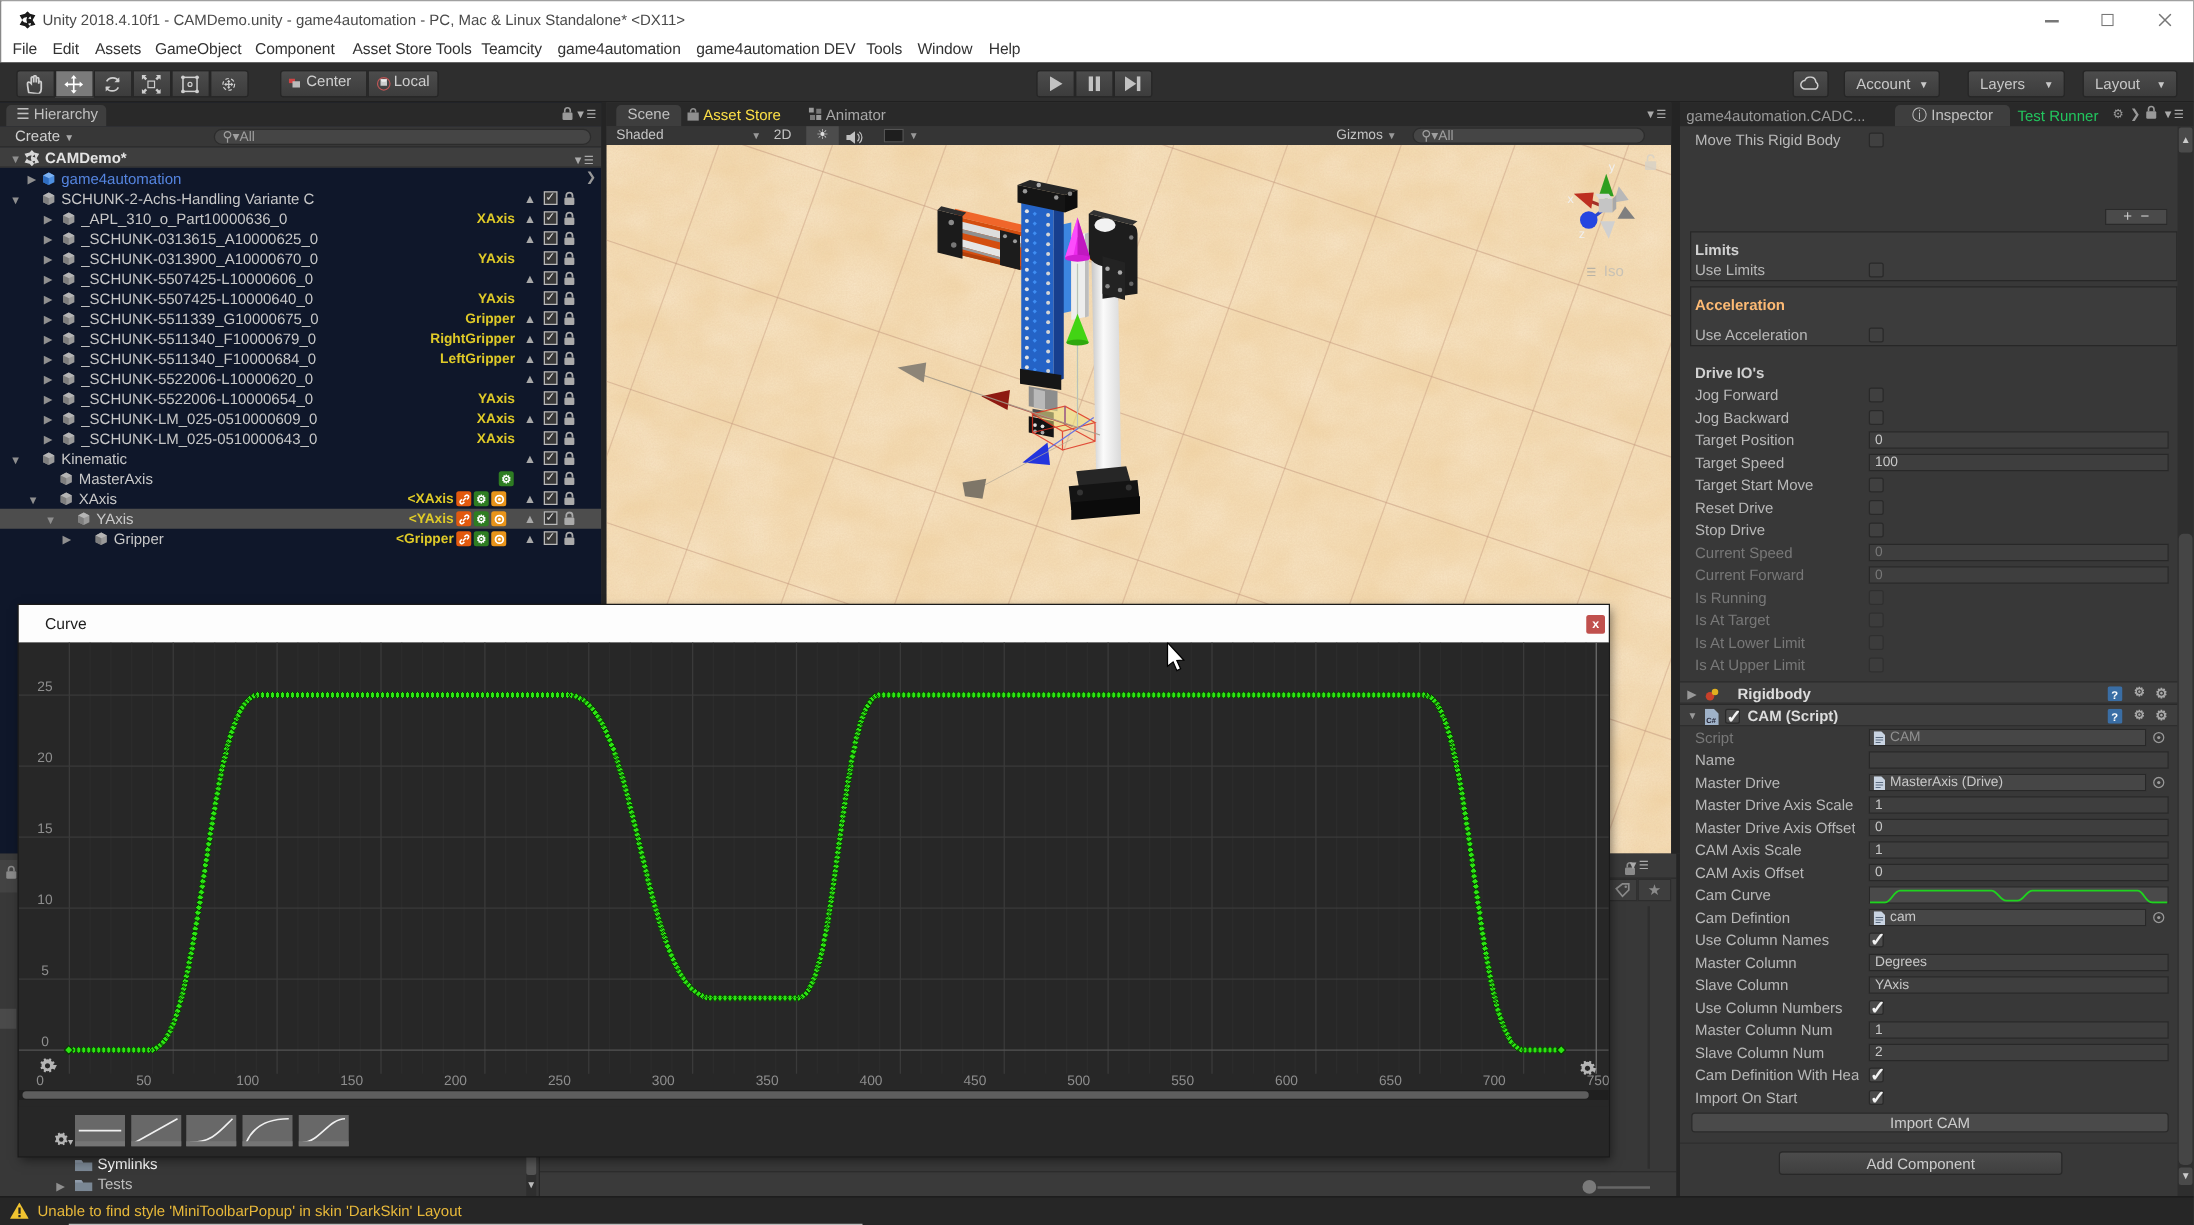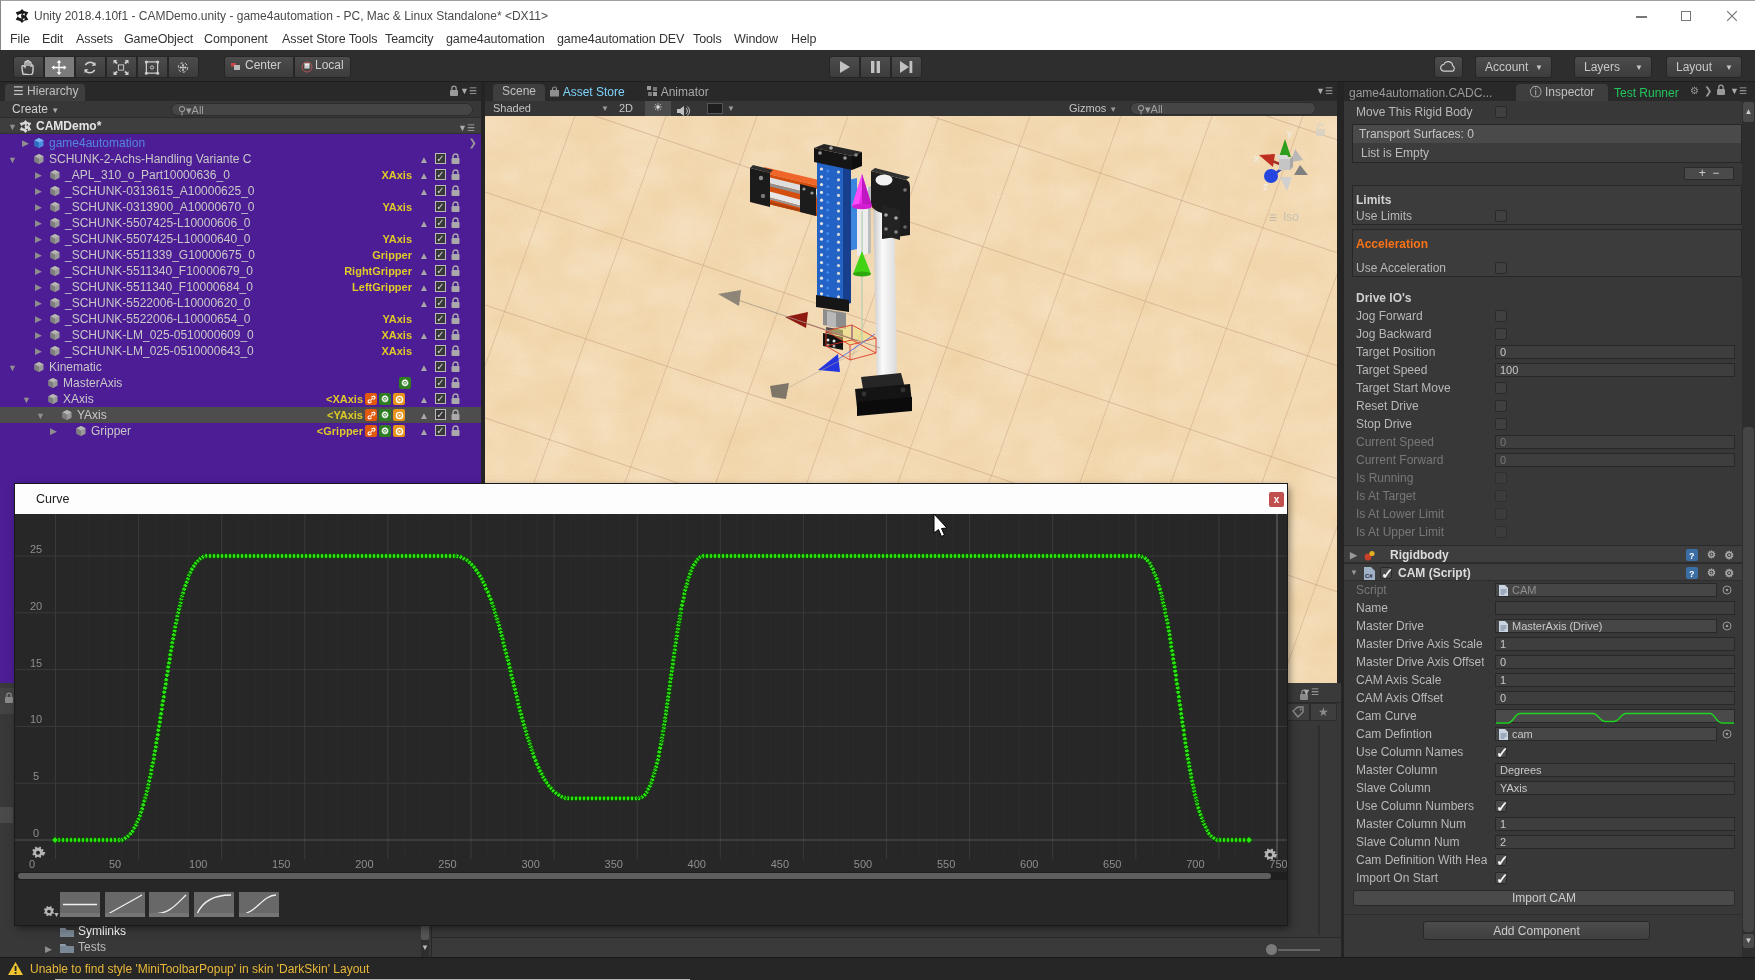--- a/index.html
+++ b/index.html
@@ -10,21 +10,21 @@
 #titletext{left:33px;top:8px;font-size:12px;color:#4a4a4a;}
 #menurow{left:0;top:28px;width:1755px;height:22px;font-size:12.5px;color:#333;letter-spacing:-0.1px;}
 .mitem{position:absolute;top:3px;}
 
 #toolbar{left:0;top:50px;width:1755px;height:32px;background:#2e2e2e;border-bottom:1px solid #1d1d1d;}
 .tbtn{position:absolute;top:6px;height:22px;background:linear-gradient(#4c4c4c,#3c3c3c);border:1px solid #262626;}
 .tico{stroke:#cfcfcf;fill:none;stroke-width:1.4;}
 .tab{position:absolute;top:2px;height:17px;background:#3e3e3e;border-radius:4px 4px 0 0;color:#c0c0c0;font-size:12px;text-align:center;}
 .panel{background:#383838;}
 
-#hier{left:0;top:82px;width:481px;height:601px;background:#4c1d95;}
+#hier{left:0;top:82px;width:481px;height:601px;background:#0f172a;}
 #hiertabs{left:0;top:0;width:481px;height:19px;background:#292929;}
 #hiertool{left:0;top:19px;width:481px;height:17px;background:#373737;border-bottom:1px solid #2b2b2b;}
 .hrow{position:absolute;left:0;width:481px;height:16px;font-size:12px;color:#c8c8c8;line-height:16px;white-space:nowrap;}
 .badge{position:absolute;color:#dfca28;font-weight:bold;font-size:11px;text-align:right;}
 .tri{position:absolute;color:#a8a8a8;font-size:10px;top:1px;}
 .cbx{position:absolute;top:2px;width:11px;height:11px;border:1px solid #b9b9b9;background:#383838;color:#d6d6d6;font-size:10px;line-height:10px;text-align:center;}
 .lockw{position:absolute;top:2px;}
 .disc{position:absolute;color:#8f8f8f;font-size:9px;top:0px;}
 .cube{position:absolute;top:2px;}
 .mini{position:absolute;top:2px;width:12px;height:12px;border-radius:2px;text-align:center;font-size:9px;line-height:12px;color:#fff;font-weight:bold;}
@@ -488,21 +488,21 @@
             <rect x="1.5" y="5" width="8" height="6" rx="1" fill="#aaa"></rect>
             <path d="M3 5V3.5a2.5 2.5 0 0 1 5 0V5" fill="none" stroke="#aaa" stroke-width="1.4"></path>
           </svg>
         </div>
       </div>
 </div>
 
 <div class="abs" id="scene">
   <div class="abs" id="scenetabs">
     <div class="tab" style="left:8px;width:52px">Scene</div>
-    <div class="abs" style="left:64px;top:3px;color:#7dd3fc;font-size:12px"><svg style="vertical-align:-1px" width="11" height="11">
+    <div class="abs" style="left:64px;top:3px;color:#fde047;font-size:12px"><svg style="vertical-align:-1px" width="11" height="11">
             <rect x="1" y="4" width="9" height="6.5" fill="#8f8f8f"></rect>
             <path d="M3.5 4V3a2 2 0 0 1 4 0v1" fill="none" stroke="#8f8f8f" stroke-width="1.2"></path>
           </svg> Asset Store</div>
     <div class="abs" style="left:162px;top:3px;color:#a8a8a8;font-size:12px"><svg style="vertical-align:-1px" width="11" height="11">
             <rect x="0" y="0" width="4" height="4" fill="#9a9a9a"></rect>
             <rect x="6" y="1" width="4" height="4" fill="#777"></rect>
             <rect x="1" y="6" width="4" height="4" fill="#777"></rect>
             <rect x="6" y="6" width="4" height="4" fill="#9a9a9a"></rect>
           </svg> Animator</div>
     <div class="abs" style="right:4px;top:4px;color:#aaa;font-size:9px">▼☰</div>
@@ -765,31 +765,27 @@
 <div class="abs" style="left:346px;top:3px;color:#999;font-size:10px">⚙︎</div>
 <div class="abs" style="left:360px;top:3px;color:#999;font-size:10px">❯</div>
 <svg class="abs" style="left:372px;top:2px" width="10" height="12">
           <rect x="1" y="5" width="8" height="6" rx="1" fill="#999"></rect>
           <path d="M2.8 5V3.4a2.2 2.2 0 0 1 4.4 0V5" fill="none" stroke="#999" stroke-width="1.3"></path>
         </svg>
 <div class="abs" style="left:386px;top:4px;color:#aaa;font-size:9px">▼☰</div>
 </div>
       <div class="irow " style="top:22px">Move This Rigid Body</div>
       <div class="icheck" style="top:24px;left:151px"></div>
-      <div class="box" style="top:42px;height:39px">
-        <div style="height:18px;background:#4a4a4a;color:#c4c4c4;font-size:12px;line-height:18px;padding-left:6px">Transport Surfaces: 0</div>
-        <div style="color:#bdbdbd;font-size:12px;line-height:20px;padding-left:8px">List is Empty</div>
-      </div>
       <div class="abs" style="left:340px;top:85px;width:50px;height:13px;background:#4a4a4a;border:1px solid #2a2a2a;color:#ccc;font-size:12px;text-align:center;line-height:11px">+&nbsp;&nbsp;−</div>
       <div class="box" style="top:103px;height:40px"></div>
       <div class="irow " style="top:110px"><b style="color:#d0d0d0">Limits</b></div>
       <div class="irow " style="top:126px">Use Limits</div>
       <div class="icheck" style="top:128px;left:151px"></div>
       <div class="box" style="top:147px;height:48px"></div>
-      <div class="irow " style="top:154px"><b style="color:#f97316">Acceleration</b></div>
+      <div class="irow " style="top:154px"><b style="color:#fdba74">Acceleration</b></div>
       <div class="irow " style="top:178px">Use Acceleration</div>
       <div class="icheck" style="top:180px;left:151px"></div>
       <div class="irow " style="top:208px"><b style="color:#d0d0d0">Drive IO's</b></div>
       <div class="irow " style="top:226px">Jog Forward</div>
       <div class="icheck" style="top:228px;left:151px"></div>
       <div class="irow " style="top:244px">Jog Backward</div>
       <div class="icheck" style="top:246px;left:151px"></div>
       <div class="irow " style="top:262px">Target Position</div>
       <div class="ifield" style="top:263px;">0</div>
       <div class="irow " style="top:280px">Target Speed</div>

